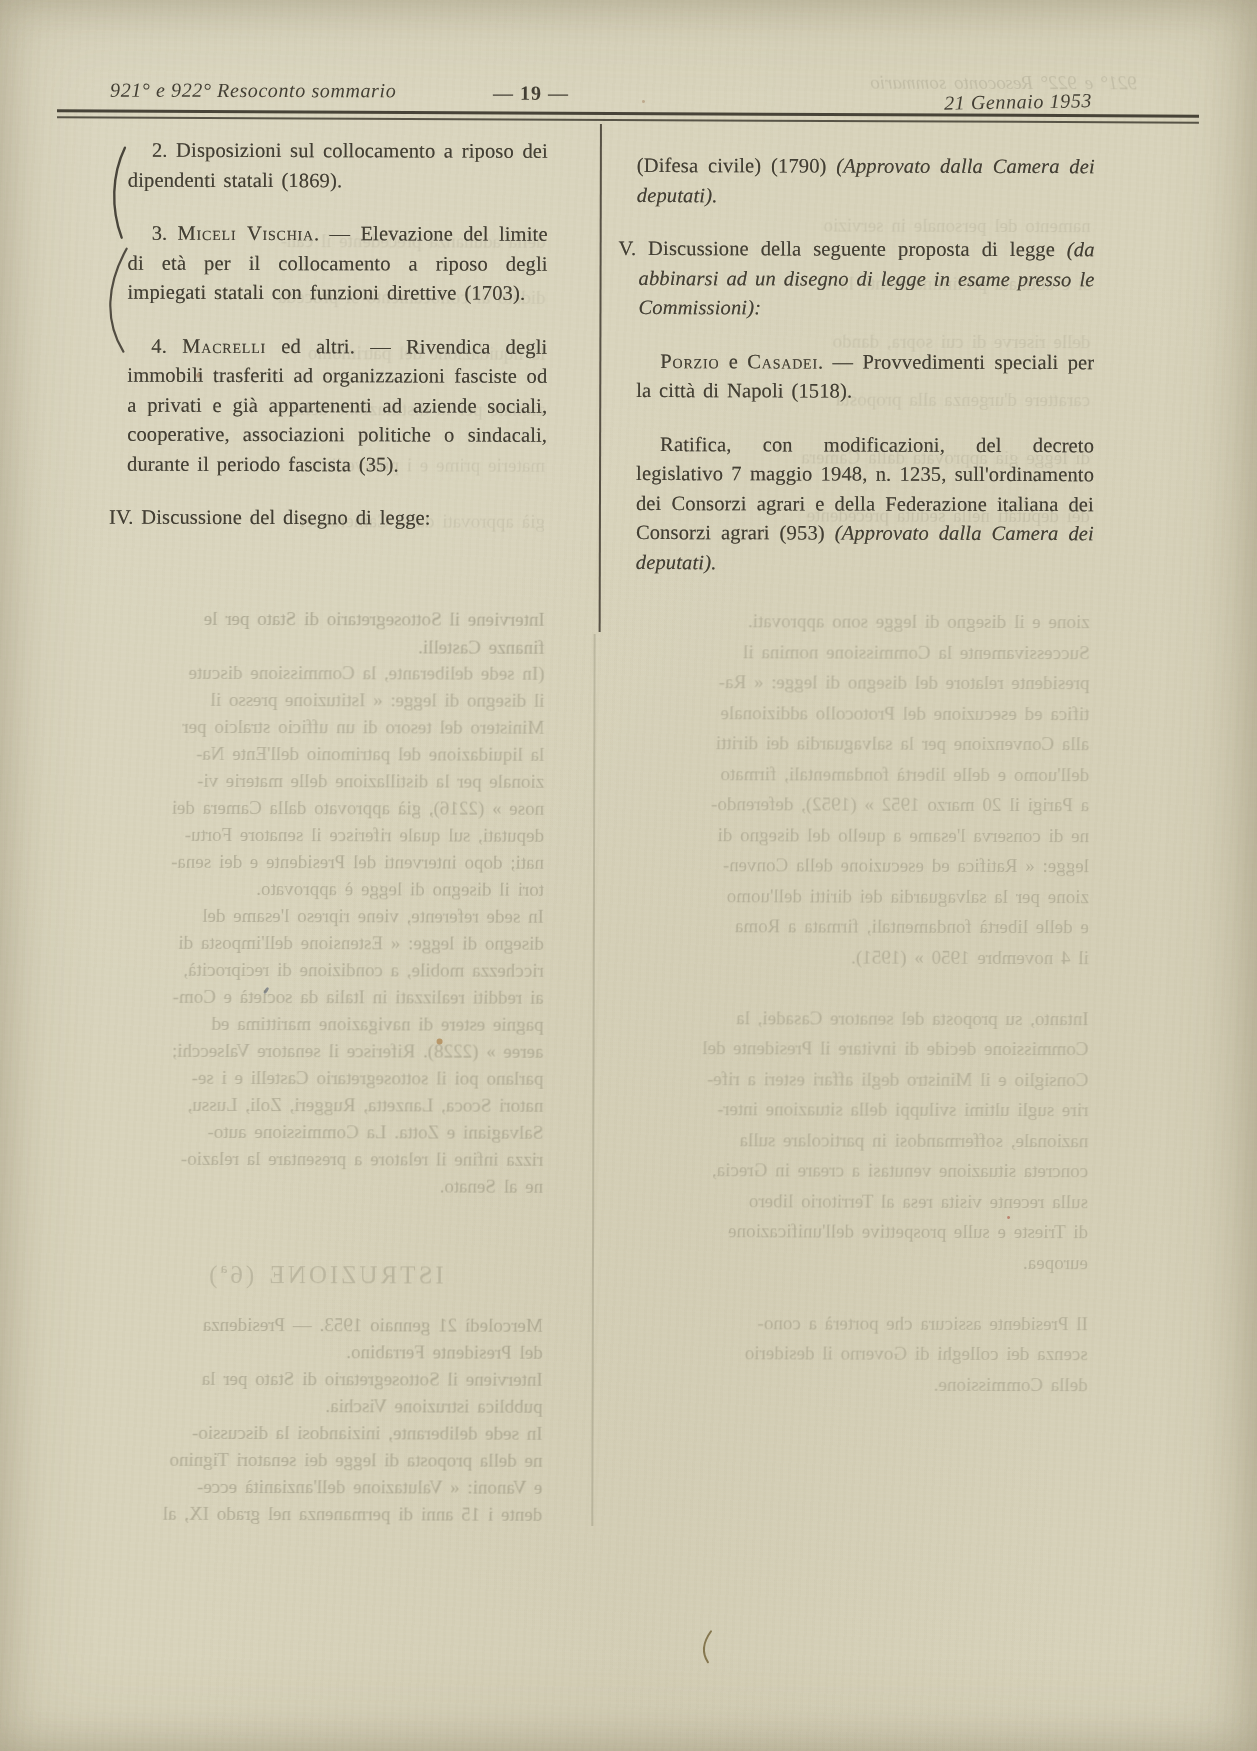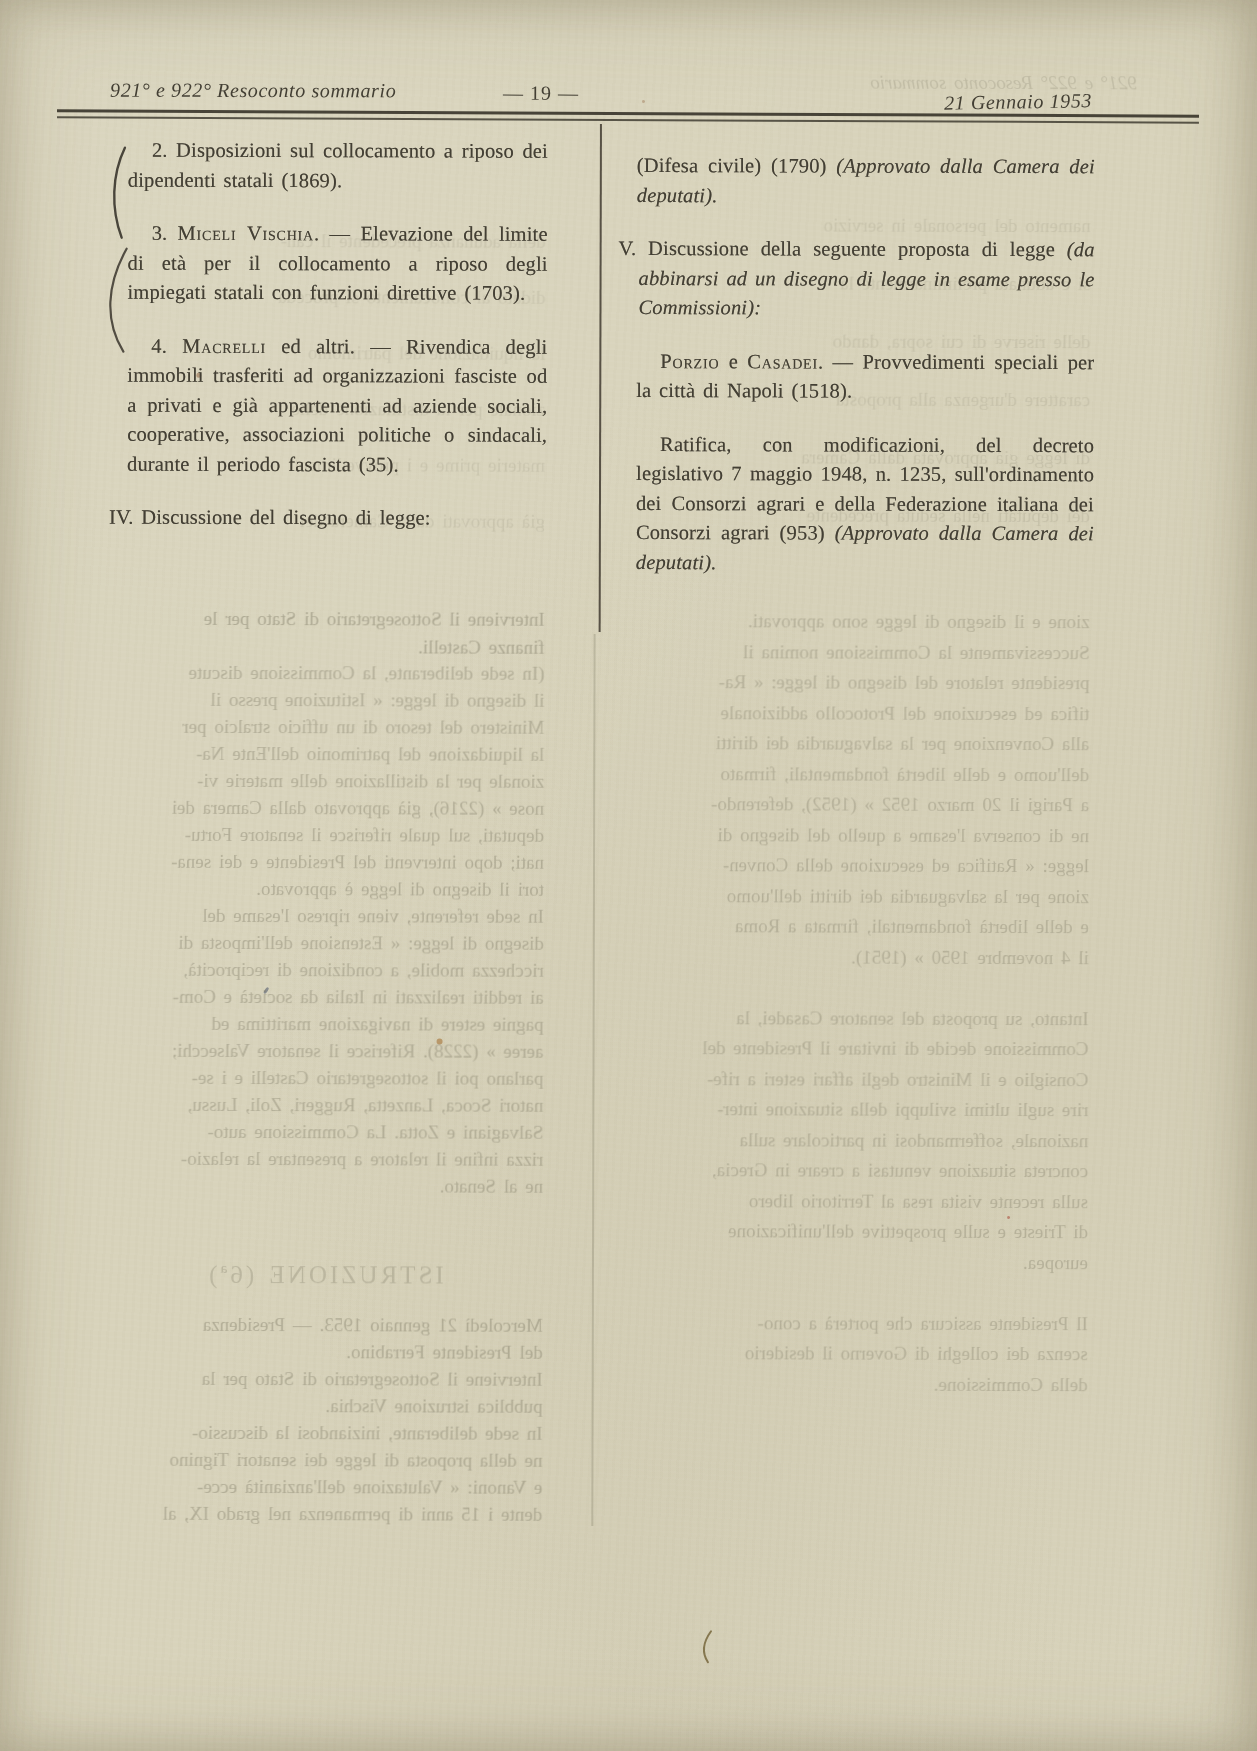--- a/index.html
+++ b/index.html
@@ -16,21 +16,21 @@
       repeating-linear-gradient(4deg, rgba(255,255,248,0.03) 0 2px, rgba(0,0,0,0) 2px 6px);
     box-shadow: inset 0 0 90px rgba(110,98,70,0.22), inset -14px 0 40px rgba(110,98,70,0.18), inset 10px 0 34px rgba(120,108,80,0.12);
     overflow:hidden;
     font-family:"Liberation Serif","DejaVu Serif",serif;
     color:#433f34;
   }
   #content{position:absolute;inset:0;transform:rotate(0.15deg);}
   
   .hdr{position:absolute;font-size:20px;font-style:italic;letter-spacing:0.6px;white-space:nowrap;}
   .hdr-left{left:108px;top:80px;}
-  .hdr-center{left:464px;top:82px;width:150px;text-align:center;font-style:normal;letter-spacing:1px;}
+  .hdr-center{left:491px;top:82px;width:150px;font-style:normal;letter-spacing:1px;font-weight:bold;}
   .hdr-right{left:880px;top:90px;width:210px;text-align:right;transform:rotate(-1.1deg);}
   .double-rule{
     position:absolute;left:55px;top:112px;width:1142px;height:3.5px;
     border-top:3px solid rgba(52,48,38,0.88);
     border-bottom:2px solid rgba(52,48,38,0.78);
     transform:rotate(0.12deg);
   }
   .col-divider{position:absolute;left:598px;top:124px;width:2px;height:508px;background:rgba(58,53,43,0.82);}
   .col-divider-ghost{position:absolute;left:593px;top:634px;width:2px;height:892px;background:rgba(120,114,94,0.28);}
   

